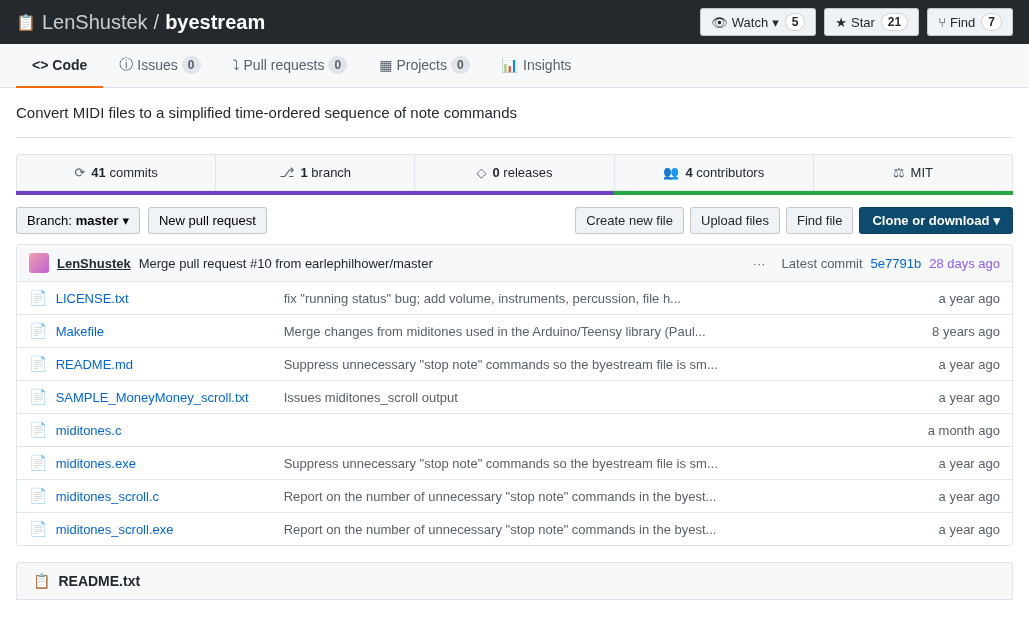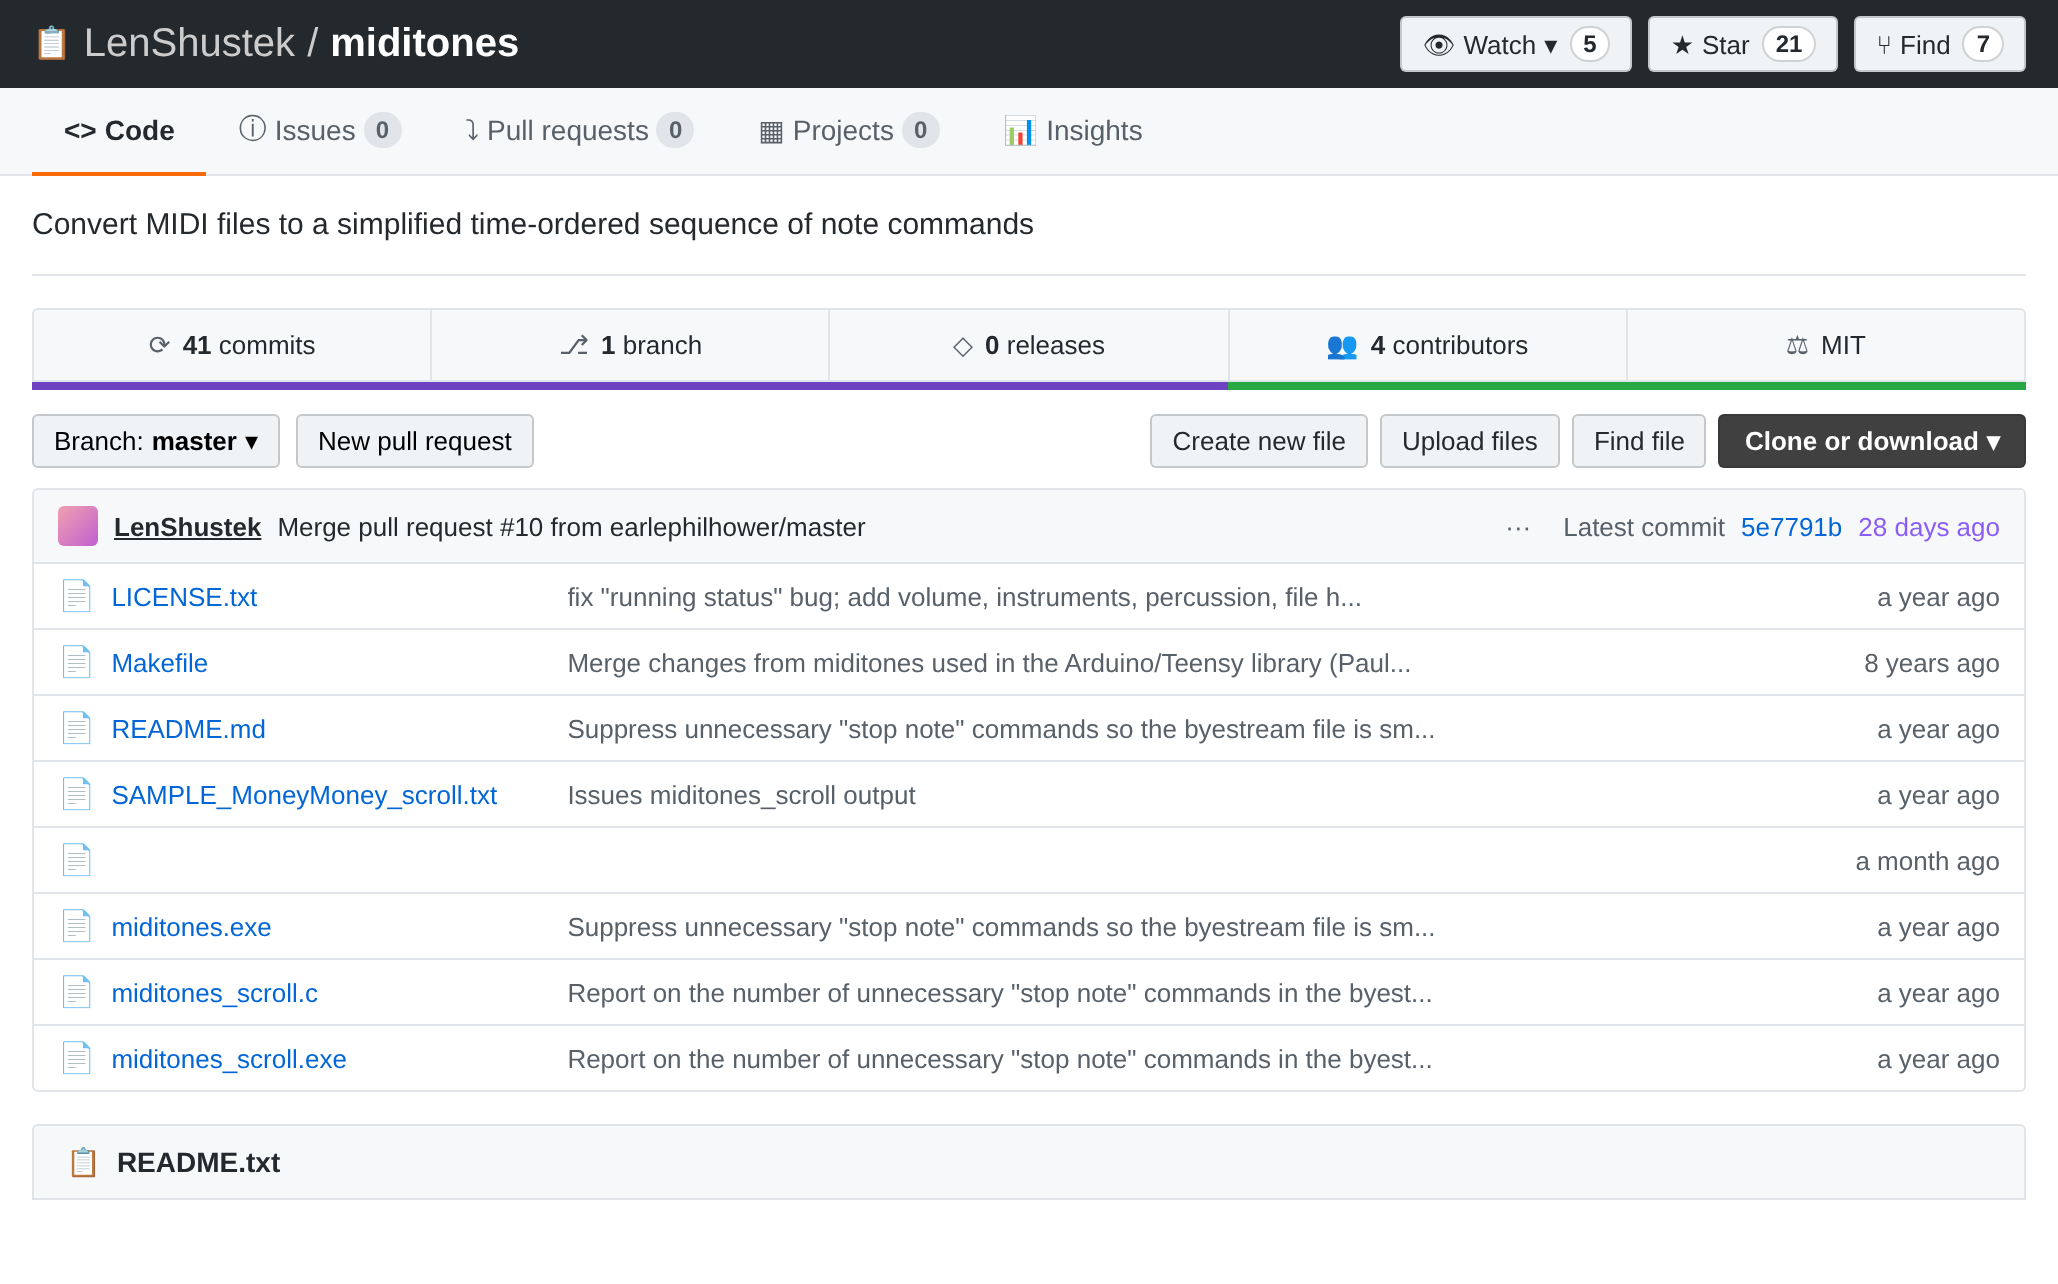--- a/index.html
+++ b/index.html
@@ -35,21 +35,21 @@
     .toolbar-left { display: flex; gap: 8px; }
     .toolbar-right { display: flex; gap: 8px; }
     
     .branch-btn { display: flex; align-items: center; gap: 4px; background: #eff3f6; border: 1px solid rgba(27,31,35,.2); border-radius: 3px; padding: 5px 10px; font-size: 13px; cursor: pointer; }
     .branch-label { font-weight: 600; }
     
     .new-pr-btn { background: #eff3f6; border: 1px solid rgba(27,31,35,.2); border-radius: 3px; padding: 5px 10px; font-size: 13px; cursor: pointer; }
     
     .file-actions { display: flex; gap: 6px; }
     .file-action-btn { background: #eff3f6; border: 1px solid rgba(27,31,35,.2); border-radius: 3px; padding: 5px 10px; font-size: 13px; cursor: pointer; color: #24292e; }
-    .clone-btn { background: #404040; border: 1px solid rgba(27,31,35,.2); border-radius: 3px; padding: 5px 12px; font-size: 13px; cursor: pointer; color: #fff; font-weight: 600; display: flex; align-items: center; gap: 4px; }
+    .clone-btn { background: #0c4a6e; border: 1px solid rgba(27,31,35,.2); border-radius: 3px; padding: 5px 12px; font-size: 13px; cursor: pointer; color: #fff; font-weight: 600; display: flex; align-items: center; gap: 4px; }
     
     .file-list { border: 1px solid #e1e4e8; border-radius: 3px; overflow: hidden; }
     
     .latest-commit { display: flex; align-items: center; background: #f6f8fa; padding: 8px 12px; border-bottom: 1px solid #e1e4e8; font-size: 13px; color: #586069; gap: 8px; }
     .commit-avatar { width: 20px; height: 20px; border-radius: 3px; background: linear-gradient(135deg, #f0a0b0 0%, #c060d0 100%); display: inline-block; }
     .commit-author { font-weight: 600; color: #24292e; }
     .commit-message { color: #24292e; flex: 1; }
     .commit-message a { color: #24292e; text-decoration: none; }
     .commit-hash { color: #0366d6; text-decoration: none; }
     .commit-time { color: #8b5cf6; margin-left: auto; }
@@ -65,21 +65,21 @@
     .readme-header { display: flex; align-items: center; gap: 8px; padding: 10px 16px; background: #f6f8fa; border: 1px solid #e1e4e8; border-radius: 3px 3px 0 0; margin-top: 16px; font-weight: 600; font-size: 14px; }
   </style>
 </head>
 <body>
 
 <div class="header-bar">
   <div class="repo-title">
     <span style="color:#ccc; font-size:16px;">📋</span>
     <a class="repo-owner" href="#">LenShustek</a>
     <span class="repo-sep">/</span>
-    <a class="repo-name" href="#">miditones</a>
+    <a class="repo-name" href="#">byestream</a>
   </div>
   <div class="header-actions">
     <a class="action-btn" href="#">
       <span>👁</span>
       <span>Watch</span>
       <span>▾</span>
       <span class="action-count">5</span>
     </a>
     <a class="action-btn" href="#">
       <span>★</span>
@@ -216,20 +216,21 @@
       <span class="file-time">a year ago</span>
     </div>
     <div class="file-row">
       <span class="file-icon">📄</span>
       <a href="#" class="file-name">SAMPLE_MoneyMoney_scroll.txt</a>
       <span class="file-commit">Issues miditones_scroll output</span>
       <span class="file-time">a year ago</span>
     </div>
     <div class="file-row">
       <span class="file-icon">📄</span>
+      <a href="#" class="file-name">miditones.c</a>
       <span class="file-time">a month ago</span>
     </div>
     <div class="file-row">
       <span class="file-icon">📄</span>
       <a href="#" class="file-name">miditones.exe</a>
       <span class="file-commit">Suppress unnecessary "stop note" commands so the byestream file is sm...</span>
       <span class="file-time">a year ago</span>
     </div>
     <div class="file-row">
       <span class="file-icon">📄</span>

